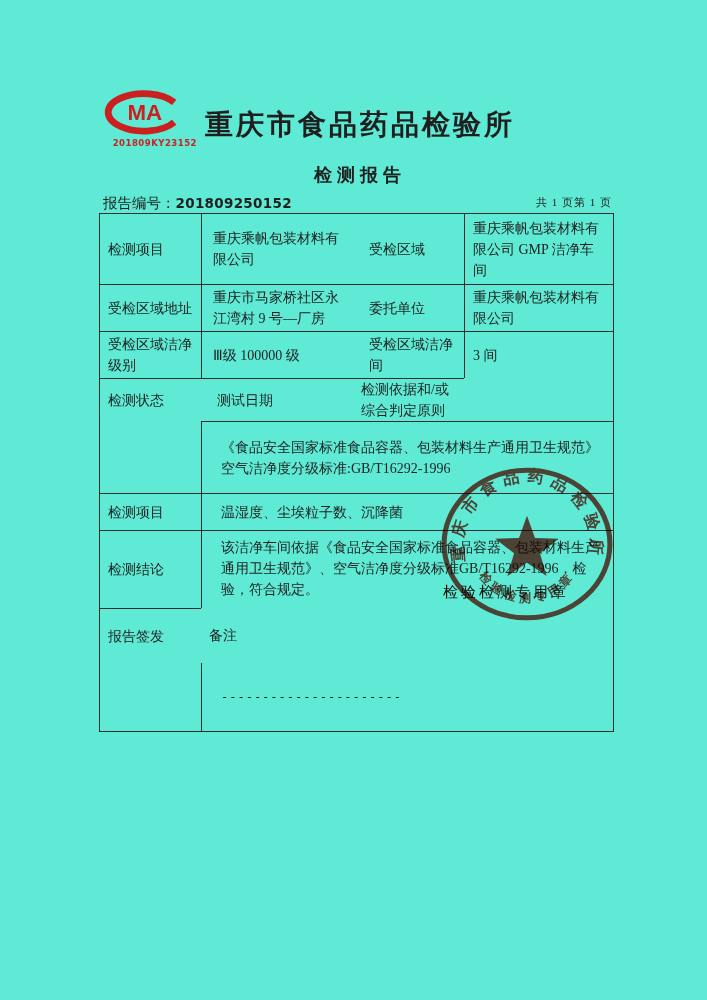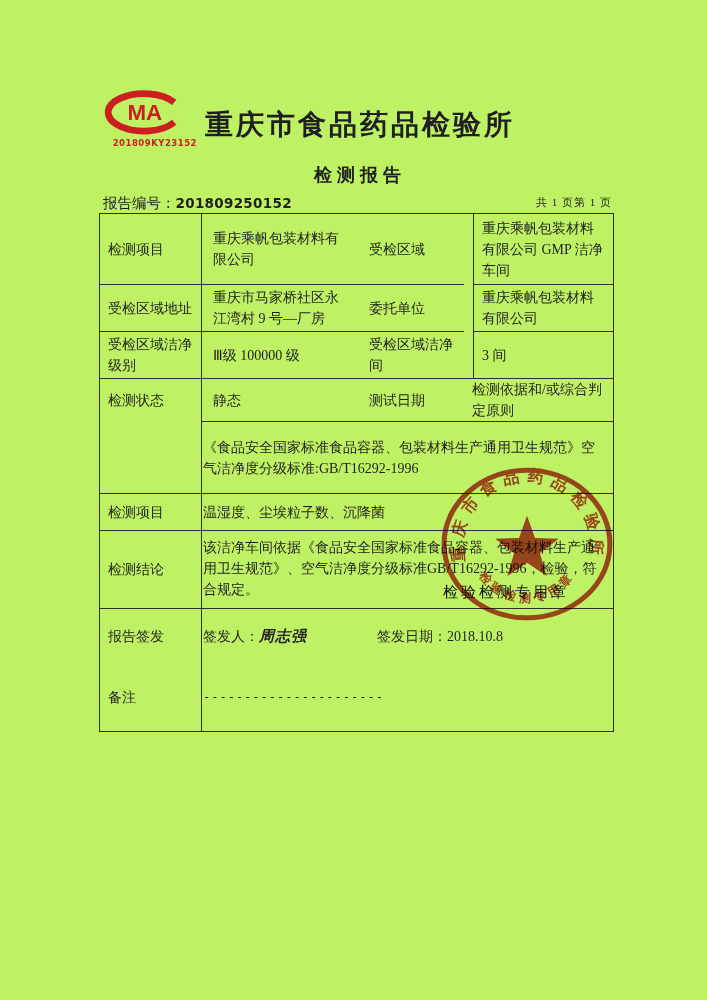--- a/index.html
+++ b/index.html
@@ -1,17 +1,17 @@
 <!DOCTYPE html>
 <html><head>
 <meta charset="utf-8">
 <style>
   html,body{margin:0;padding:0;background:#e8e8e8;}
   .page{
-    position:relative;width:707px;height:1000px;background:#bef264;
+    position:relative;width:707px;height:1000px;background:#5eead4;
     font-family:"Liberation Serif", serif;color:#1f1f1f;overflow:hidden;
     margin:0 auto;
   }
   
   .cma-logo{position:absolute;left:100px;top:90px;width:95px;height:50px;}
   .cma-cert{position:absolute;left:98px;top:138px;width:99px;text-align:right;
     font-family:"DejaVu Sans",sans-serif;font-size:8.5px;font-weight:700;color:#cc1f1f;letter-spacing:.5px;}
   .org-title{position:absolute;left:195px;top:106px;width:330px;text-align:center;
     font-size:28px;font-weight:600;letter-spacing:3px;}
   .report-title{position:absolute;left:195px;top:163px;width:330px;text-align:center;
@@ -25,22 +25,22 @@
     display:grid;
     grid-template-columns:101px 152px 111px 149px;
     grid-template-rows:70px 47px 47px 43px 72px 37px 78px 55px 68px;
     border:1.5px solid #2e2e2e;box-sizing:content-box;
     font-size:14px;line-height:1.5;
   }
   .cell{display:flex;align-items:center;box-sizing:border-box;padding:3px 6px 3px 8px;}
   .cell.lbl{padding-left:8px;}
   .cell.val{padding-left:11px;}
   .cell.lbl2{padding-left:16px;}
-  .cell.val2{padding-left:8px;margin-left:9px;}
-  .cell.span3{grid-column:2/5;padding-left:1px;padding-right:10px;}
+  .cell.val2{padding-left:8px;}
+  .cell.span3{grid-column:2/5;padding-left:19px;padding-right:10px;}
   .bt{border-top:1.5px solid #2e2e2e;}
   .bl{border-left:1.5px solid #2e2e2e;}
   .conclusion-cell{position:relative;align-items:flex-start;padding-top:6px;}
   .stamp-note{
     position:absolute;left:241px;top:50px;z-index:2;
     font-size:15px;letter-spacing:3px;color:#111;white-space:nowrap;
   }
   .sign-date{margin-left:70px;}
   .signer-name{font-weight:700;font-style:italic;font-size:15px;letter-spacing:1px;}
   .remark-val{padding-left:130px;letter-spacing:1px;font-family:"DejaVu Sans Mono",monospace;font-size:12px;}
@@ -78,40 +78,35 @@
     <div class="cell val bl bt">重庆市马家桥社区永江湾村 9 号—厂房</div>
     <div class="cell lbl2 bt">委托单位</div>
     <div class="cell val2 bl bt">重庆乘帆包装材料有限公司</div>
 
     <div class="cell lbl bt">受检区域洁净级别</div>
     <div class="cell val bl bt">Ⅲ级 100000 级</div>
     <div class="cell lbl2 bt">受检区域洁净间</div>
     <div class="cell val2 bl bt">3 间</div>
 
     <div class="cell lbl bt">检测状态</div>
-    <div class="cell val bl bt">静态</div>
     <div class="cell lbl2 bt">测试日期</div>
 
     <div class="cell lbl bt">检测依据和/或综合判定原则</div>
     <div class="cell span3 bl bt">《食品安全国家标准食品容器、包装材料生产通用卫生规范》空气洁净度分级标准:GB/T16292-1996</div>
 
     <div class="cell lbl bt">检测项目</div>
     <div class="cell span3 bl bt">温湿度、尘埃粒子数、沉降菌</div>
 
     <div class="cell lbl bt">检测结论</div>
     <div class="cell span3 bl bt conclusion-cell">
       <span>该洁净车间依据《食品安全国家标准食品容器、包装材料生产通用卫生规范》、空气洁净度分级标准GB/T16292-1996，检验，符合规定。</span>
       <span class="stamp-note">检验检测专用章</span>
     </div>
 
     <div class="cell lbl bt">报告签发</div>
-    <div class="cell span3 bl bt">
-      <span><span>签发人：</span><span class="signer-name">周志强</span></span>
-      <span class="sign-date"><span>签发日期：</span><span>2018.10.8</span></span>
-    </div>
 
     <div class="cell lbl">备注</div>
     <div class="cell span3 bl remark-val">----------------------</div>
 
   </div>
 
   <svg class="seal" viewBox="0 0 178 158">
     <ellipse cx="89" cy="79" rx="82" ry="73" fill="none" stroke="#c5352c" stroke-width="5"></ellipse>
     <polygon points="89,51 96.9,73.1 120.4,73.8 101.8,88.2 108.4,110.7 89,97.5 69.6,110.7 76.2,88.2 57.6,73.8 81.1,73.1" fill="#c5352c"></polygon>
     <defs>

